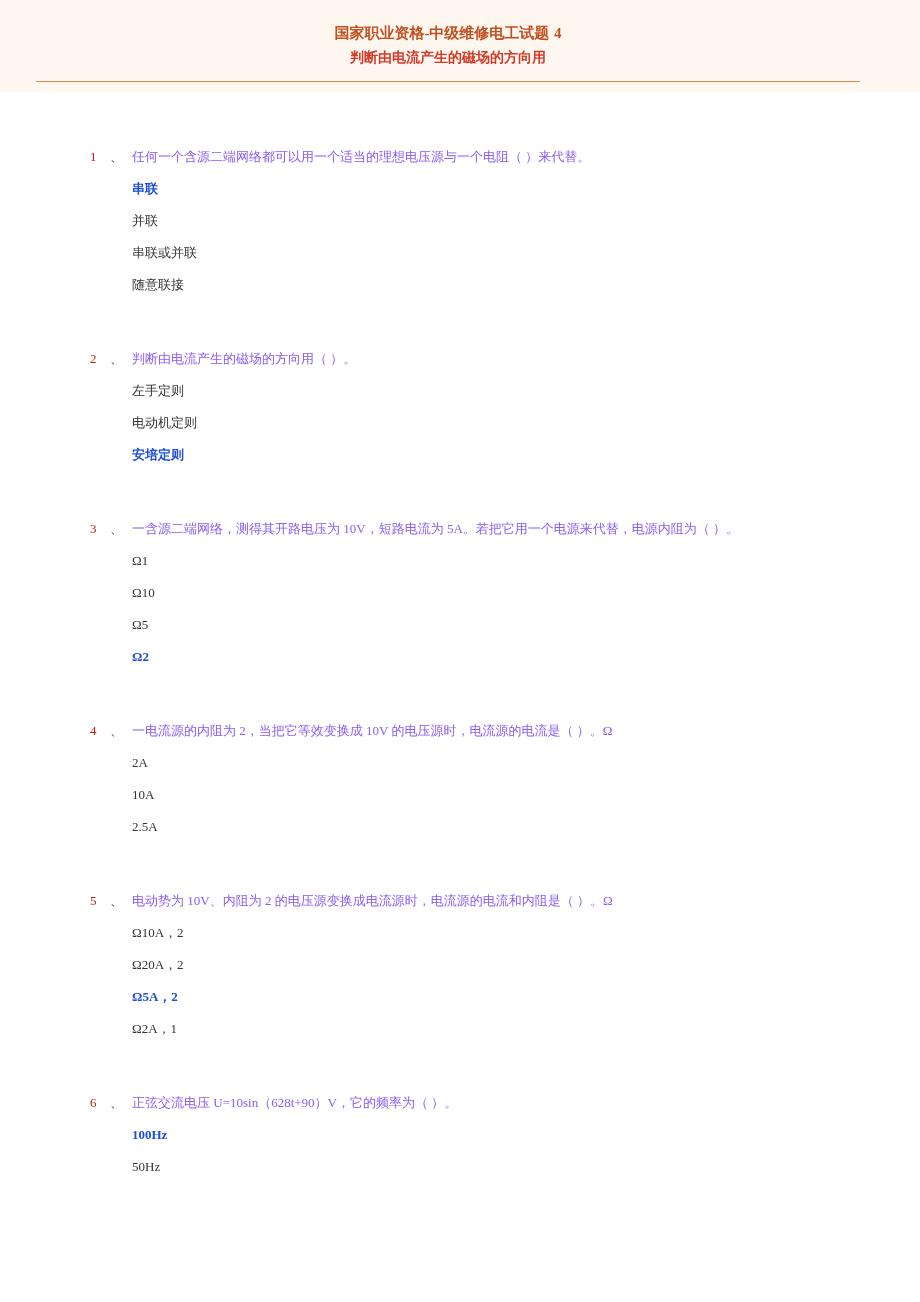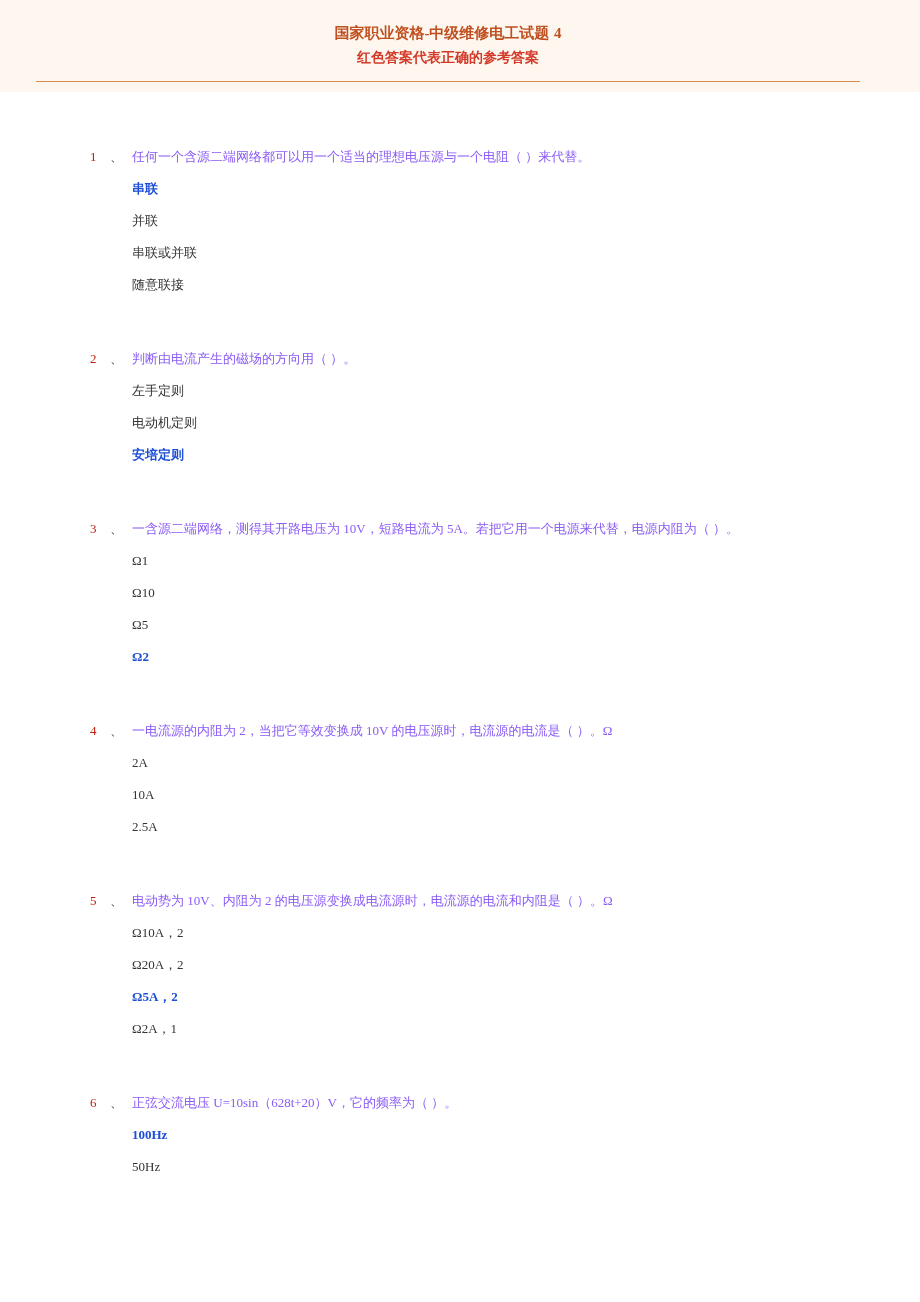--- a/index.html
+++ b/index.html
@@ -69,21 +69,21 @@
   .correct {
     color: #1d4ed8;
     font-weight: bold;
   }
 </style>
 </head>
 <body>
 
 <div class="header">
   <div class="title">国家职业资格-中级维修电工试题 4</div>
-  <div class="subtitle">红色答案代表正确的参考答案</div>
+  <div class="subtitle">判断由电流产生的磁场的方向用</div>
   <hr class="hr">
 </div>
 
 <div class="content" id="content">
     <div class="question">
       <div class="qrow">
         <span class="qnum">1</span>
         <span class="qsep">、</span>
         <span class="qtext">任何一个含源二端网络都可以用一个适当的理想电压源与一个电阻（ ）来代替。</span>
       </div>
@@ -141,20 +141,20 @@
         <div class="opt">Ω10A，2</div>
         <div class="opt">Ω20A，2</div>
         <div class="opt correct">Ω5A，2</div>
         <div class="opt">Ω2A，1</div>
       </div>
     </div>
     <div class="question">
       <div class="qrow">
         <span class="qnum">6</span>
         <span class="qsep">、</span>
-        <span class="qtext">正弦交流电压 U=10sin（628t+20）V，它的频率为（ ）。</span>
+        <span class="qtext">正弦交流电压 U=10sin（628t+90）V，它的频率为（ ）。</span>
       </div>
       <div class="options">
         <div class="opt correct">100Hz</div>
         <div class="opt">50Hz</div>
       </div>
     </div>
   </div>
 
 </body></html>

